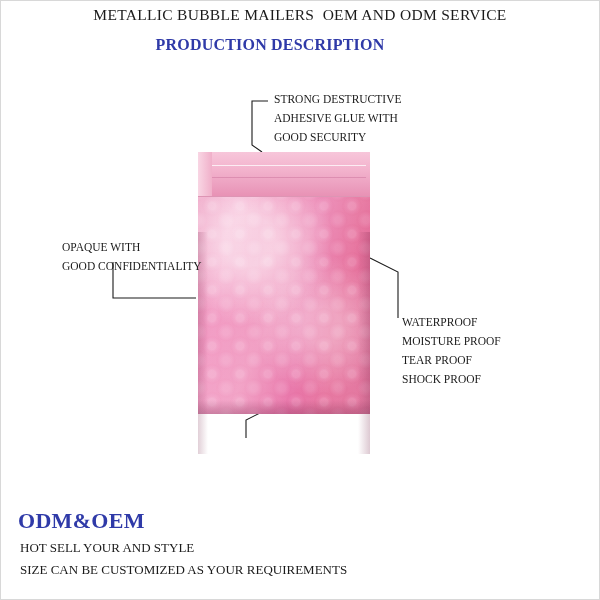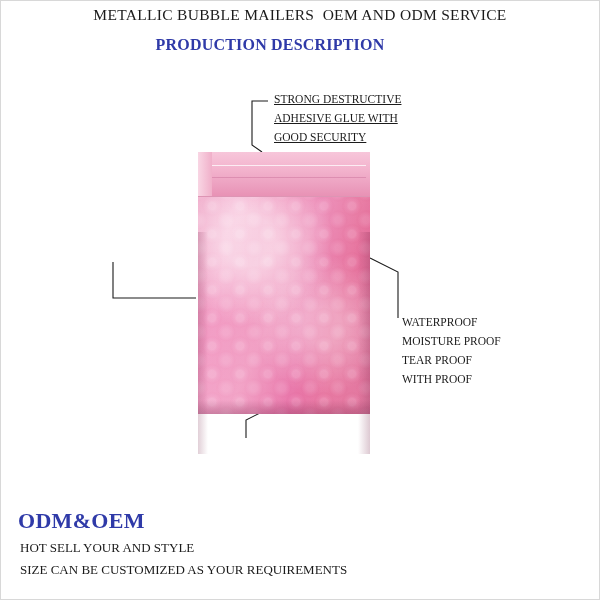--- a/index.html
+++ b/index.html
@@ -130,21 +130,21 @@
 
   
   .callout {
     position: absolute;
     font-family: "Liberation Serif", serif;
     font-size: 11.5px;
     color: #1b1b1b;
     line-height: 19px;
     white-space: pre;
   }
-  #callout-top { left: 274px; top: 90px; text-decoration: underline; }
+  #callout-top { left: 274px; top: 90px; }
   #callout-left { left: 62px; top: 238px; text-align: left; }
   #callout-right { left: 402px; top: 313px; }
   #callout-bottom { left: 196px; top: 440px; line-height: 29px; }
 
   
   #leaders {
     position: absolute;
     left: 0; top: 0;
     width: 600px; height: 600px;
     pointer-events: none;
@@ -213,25 +213,27 @@
       <div class="flap-line l1"></div>
       <div class="flap-line l2"></div>
       <div class="mailer-seal-left"></div>
     </div>
   </div>
 
   <div class="callout" id="callout-top">STRONG DESTRUCTIVE
 ADHESIVE GLUE WITH
 GOOD SECURITY</div>
 
+  <div class="callout" id="callout-left">OPAQUE WITH
+GOOD CONFIDENTIALITY</div>
 
   <div class="callout" id="callout-right">WATERPROOF
 MOISTURE PROOF
 TEAR PROOF
-WITH PROOF</div>
+SHOCK PROOF</div>
 
 
 
   <div id="odm">ODM&amp;OEM</div>
   <div class="footline" id="footline1">HOT SELL YOUR AND STYLE</div>
   <div class="footline" id="footline2">SIZE CAN BE CUSTOMIZED AS YOUR REQUIREMENTS</div>
 
 </div>
 
 </body></html>

